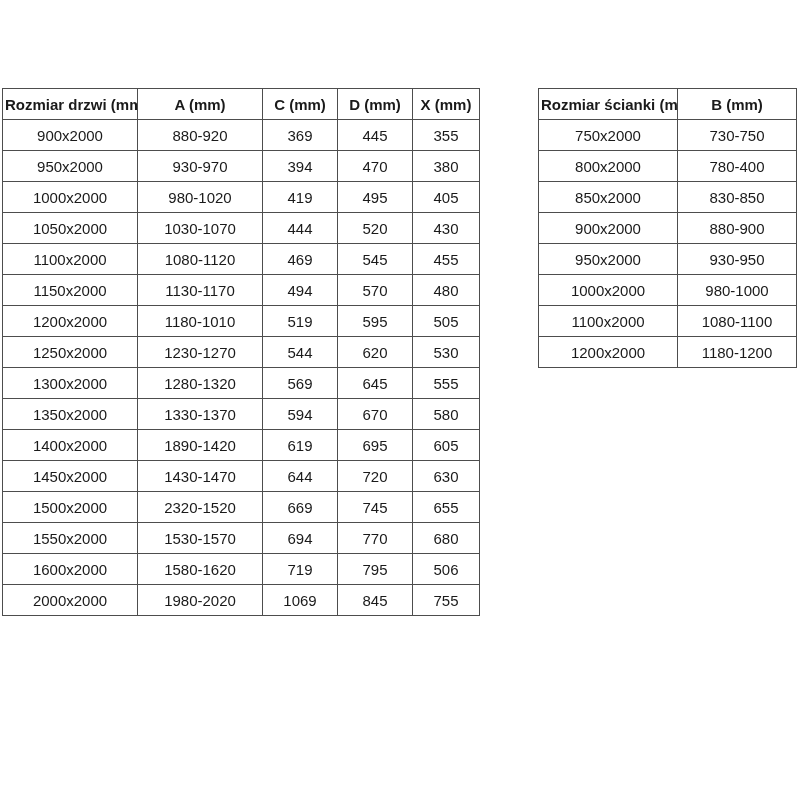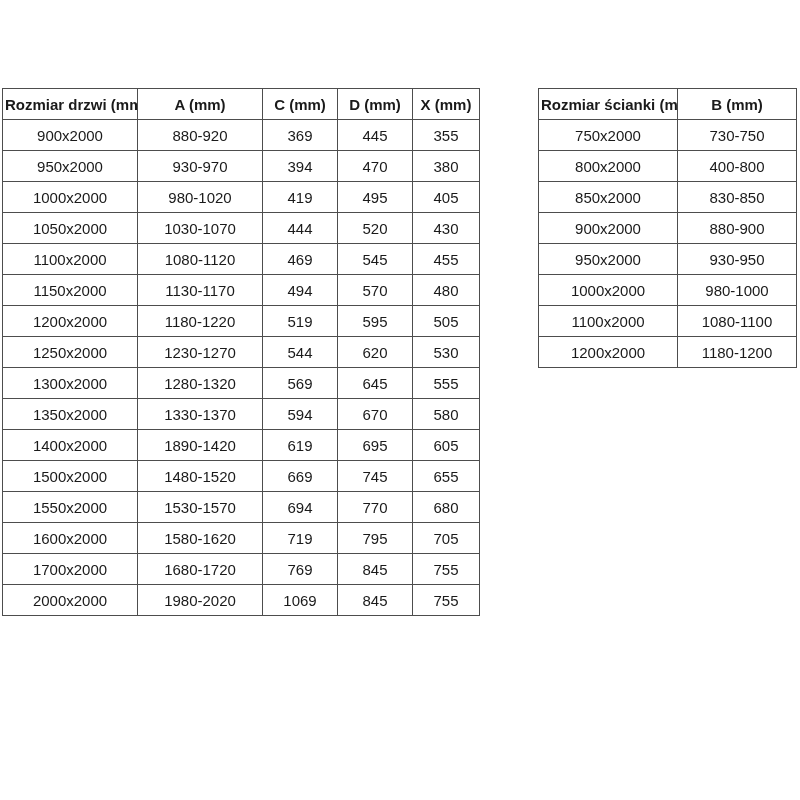--- a/index.html
+++ b/index.html
@@ -112,21 +112,21 @@
       </tr>
       <tr>
         <td>1150x2000</td>
         <td>1130-1170</td>
         <td>494</td>
         <td>570</td>
         <td>480</td>
       </tr>
       <tr>
         <td>1200x2000</td>
-        <td>1180-1220</td>
+        <td>1180-1010</td>
         <td>519</td>
         <td>595</td>
         <td>505</td>
       </tr>
       <tr>
         <td>1250x2000</td>
         <td>1230-1270</td>
         <td>544</td>
         <td>620</td>
         <td>530</td>
@@ -146,46 +146,46 @@
         <td>580</td>
       </tr>
       <tr>
         <td>1400x2000</td>
         <td>1890-1420</td>
         <td>619</td>
         <td>695</td>
         <td>605</td>
       </tr>
       <tr>
+        <td>1450x2000</td>
+        <td>1430-1470</td>
+        <td>644</td>
+        <td>720</td>
+        <td>630</td>
+      </tr>
+      <tr>
         <td>1500x2000</td>
-        <td>1480-1520</td>
+        <td>2320-1520</td>
         <td>669</td>
         <td>745</td>
         <td>655</td>
       </tr>
       <tr>
         <td>1550x2000</td>
         <td>1530-1570</td>
         <td>694</td>
         <td>770</td>
         <td>680</td>
       </tr>
       <tr>
         <td>1600x2000</td>
         <td>1580-1620</td>
         <td>719</td>
         <td>795</td>
-        <td>705</td>
-      </tr>
-      <tr>
-        <td>1700x2000</td>
-        <td>1680-1720</td>
-        <td>769</td>
-        <td>845</td>
-        <td>755</td>
+        <td>506</td>
       </tr>
       <tr>
         <td>2000x2000</td>
         <td>1980-2020</td>
         <td>1069</td>
         <td>845</td>
         <td>755</td>
       </tr>
     </tbody>
 </table>
@@ -201,21 +201,21 @@
         <th>B (mm)</th>
       </tr>
   </thead>
   <tbody>
       <tr>
         <td>750x2000</td>
         <td>730-750</td>
       </tr>
       <tr>
         <td>800x2000</td>
-        <td>400-800</td>
+        <td>780-400</td>
       </tr>
       <tr>
         <td>850x2000</td>
         <td>830-850</td>
       </tr>
       <tr>
         <td>900x2000</td>
         <td>880-900</td>
       </tr>
       <tr>

